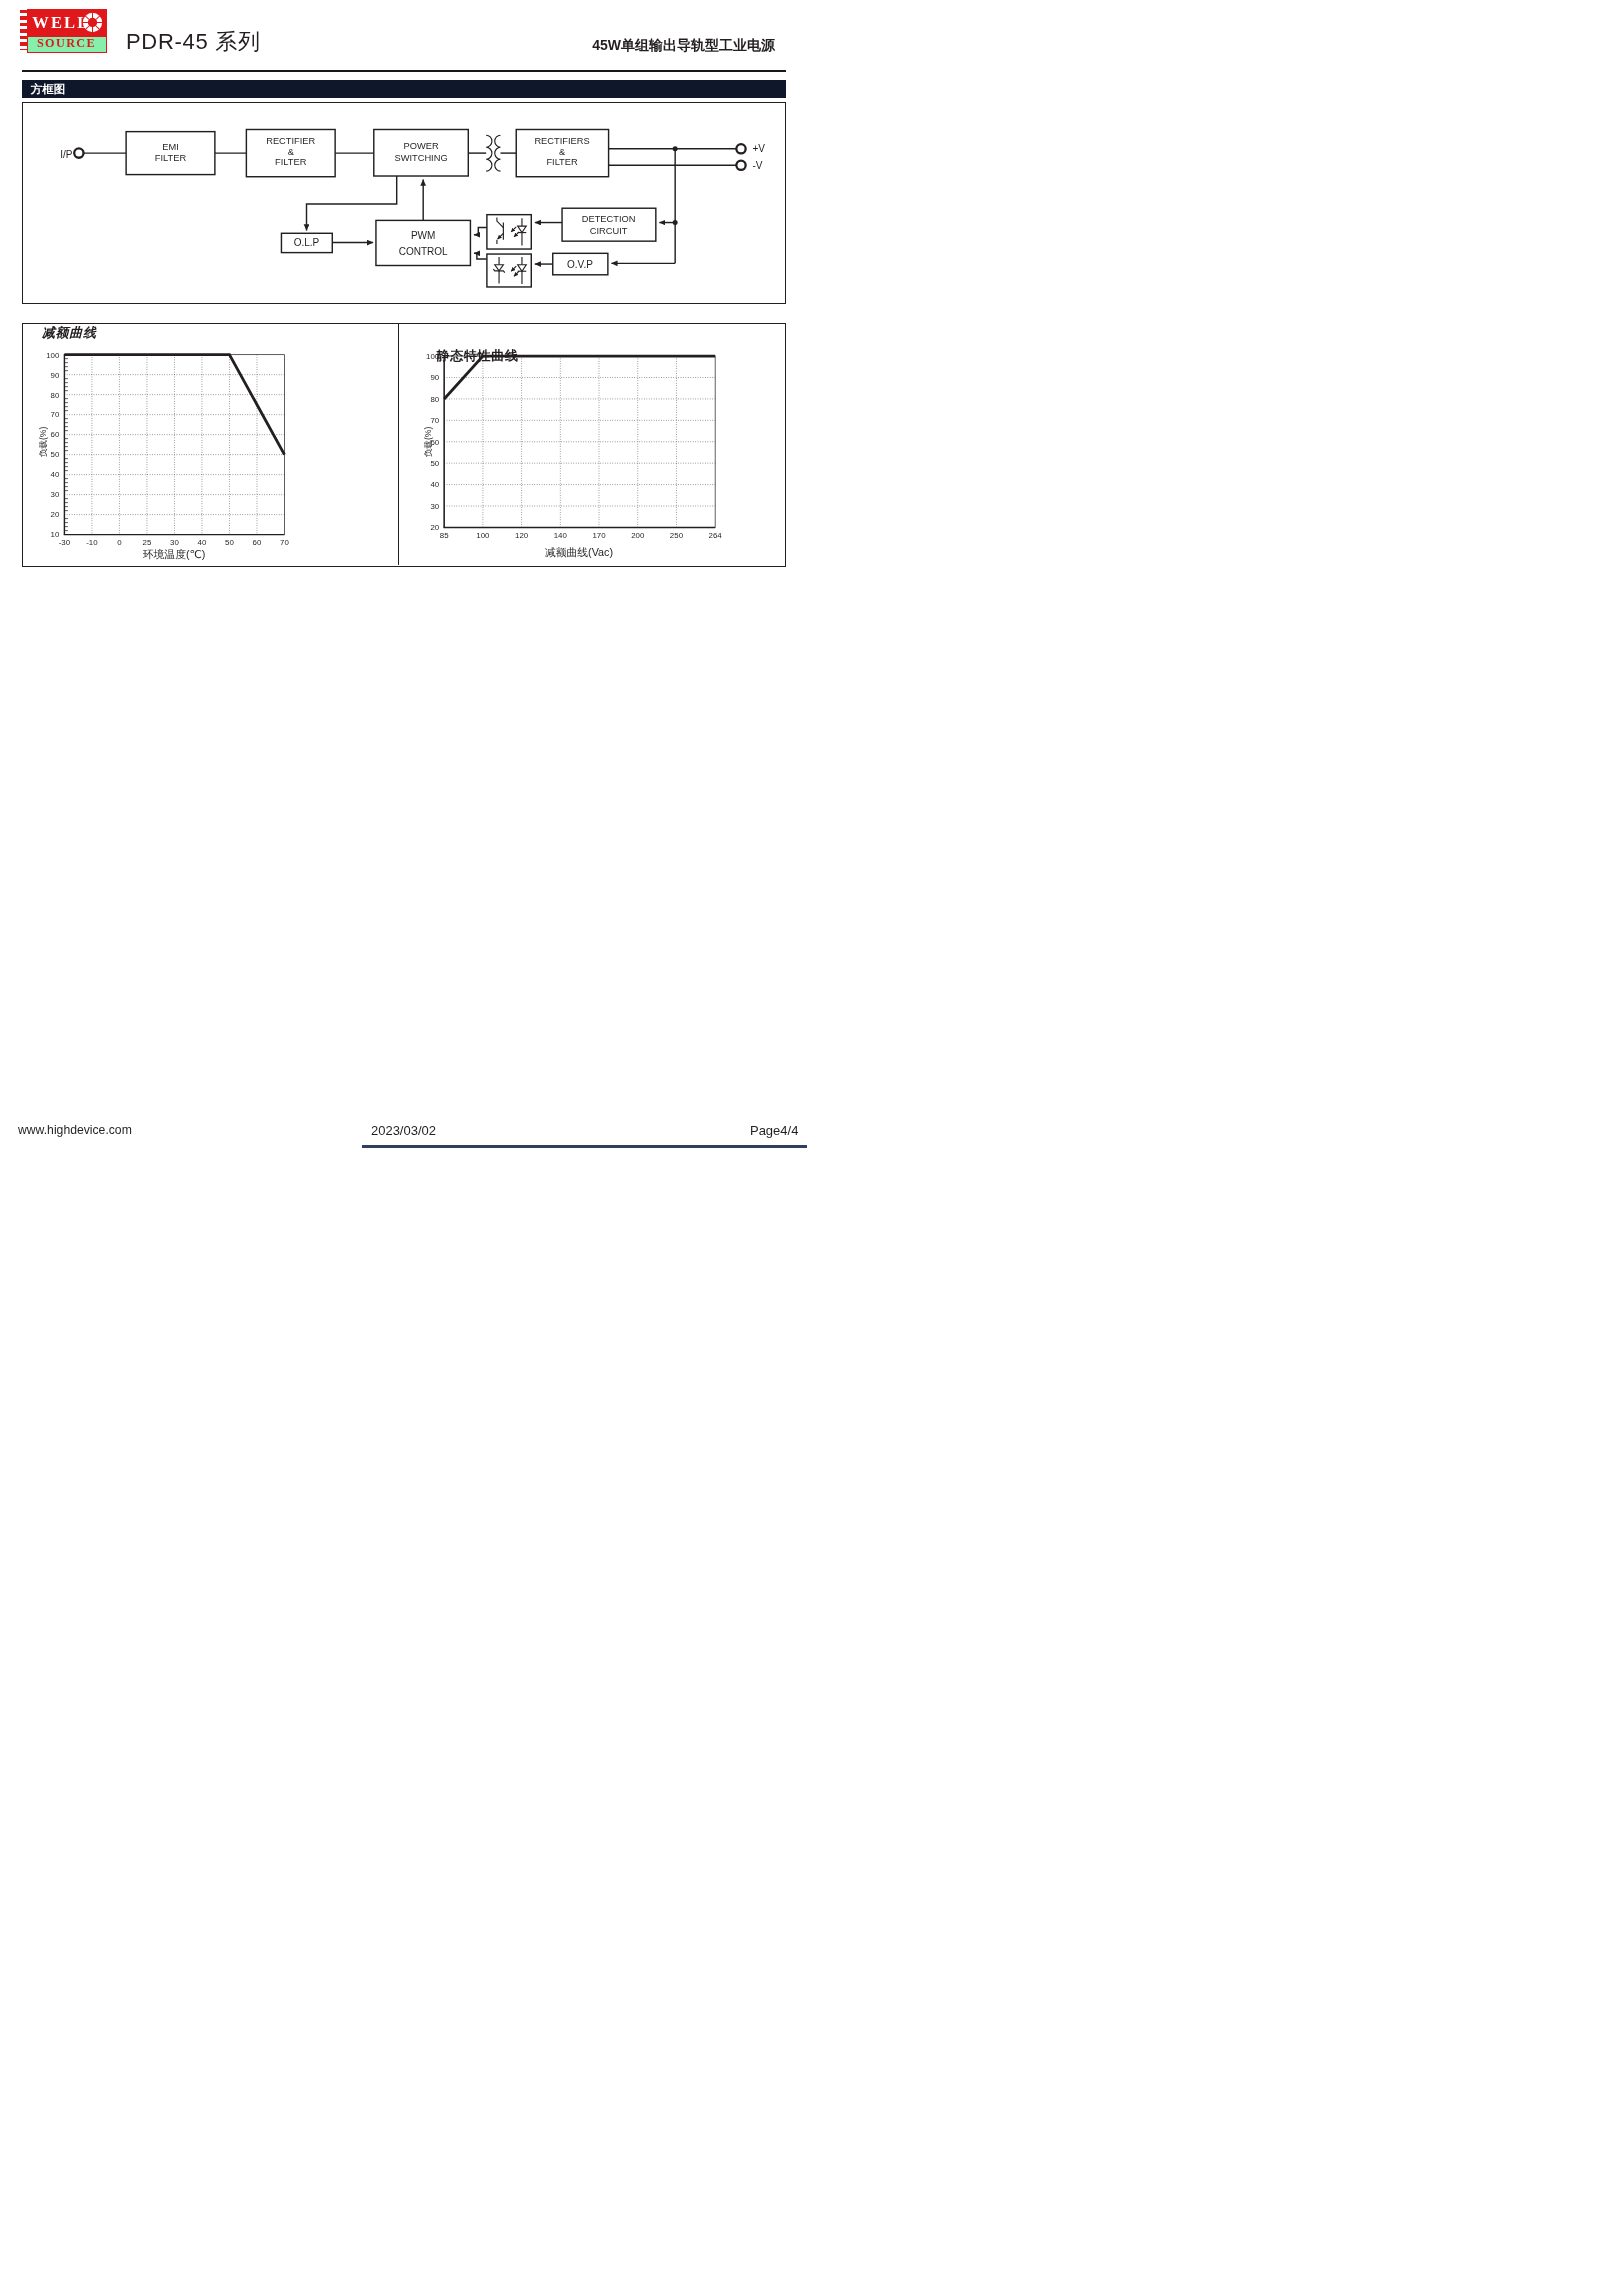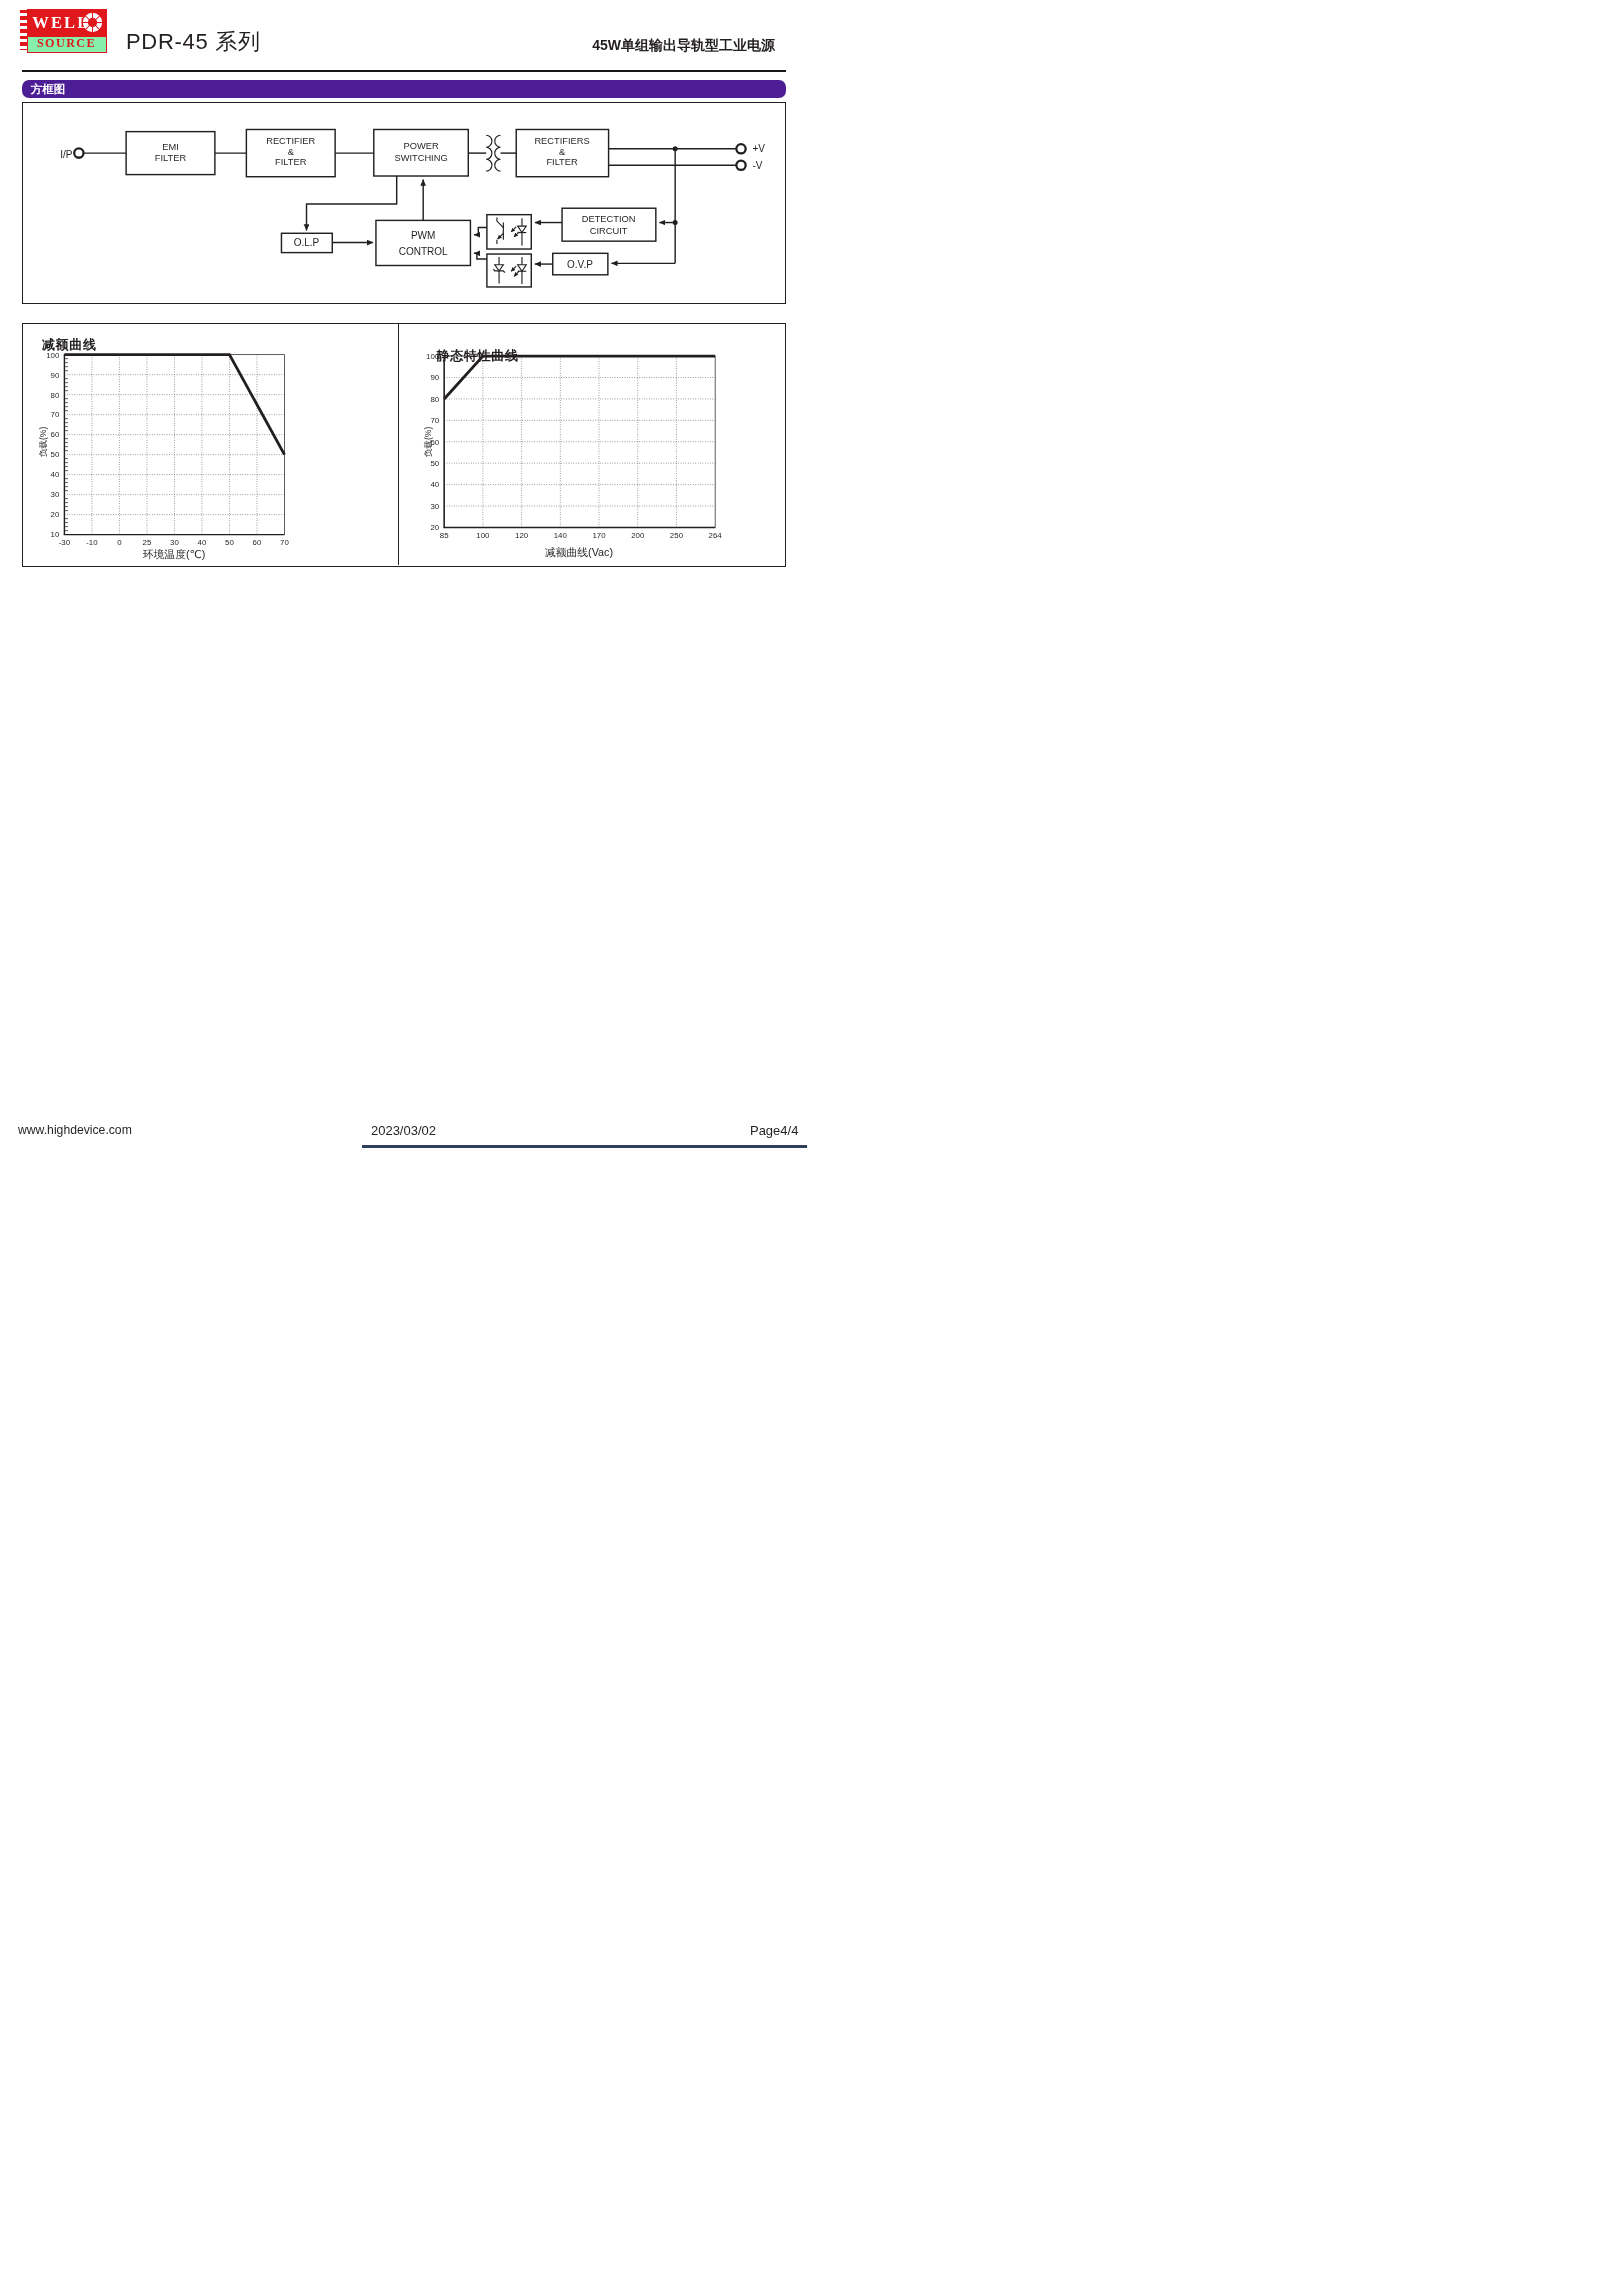--- a/index.html
+++ b/index.html
@@ -16,22 +16,22 @@
     font-weight:bold;font-size:16.5px;letter-spacing:2.2px;}
   #logo-emblem{right:2.2px;top:2.2px;}
   #logo-source{left:6.5px;top:29px;width:80px;height:16.5px;background:#86efac;border:1.4px solid #e0181c;
     box-sizing:border-box;text-align:center;color:#e0181c;font-family:"Liberation Serif",serif;
     font-weight:bold;font-size:12.2px;letter-spacing:1.4px;line-height:13.6px;}
   #doc-title{left:126px;top:27px;font-size:22px;font-weight:normal;letter-spacing:0.7px;}
   #doc-subtitle{right:32px;top:37px;font-size:14px;font-weight:bold;}
   #header-rule{left:21.5px;top:70px;width:764px;height:2.2px;background:#1a1718;}
 
   
-  #banner{left:21.5px;top:80px;width:764px;height:18px;background:#4c1d95;color:#ffffff;
-    font-size:11.5px;font-weight:bold;line-height:18px;padding-left:9.3px;box-sizing:border-box;border-radius:7px;}
+  #banner{left:21.5px;top:80px;width:764px;height:18px;background:#0f172a;color:#ffffff;
+    font-size:11.5px;font-weight:bold;line-height:18px;padding-left:9.3px;box-sizing:border-box;}
 
   
   #diagram-box{left:21.5px;top:102px;width:764px;height:202px;border:1.4px solid #231f20;box-sizing:border-box;}
   #diagram-svg{position:absolute;left:0;top:0;}
   #diagram-svg text{font-family:"Liberation Sans","DejaVu Sans",sans-serif;fill:#231f20;}
   .blk{fill:#ffffff;stroke:#231f20;stroke-width:2;}
   .wire{stroke:#231f20;stroke-width:2;fill:none;}
   .thin{stroke:#231f20;stroke-width:1.6;fill:none;}
   .lbl{font-size:13px;text-anchor:middle;}
   .lbl2{font-size:14px;text-anchor:middle;}
@@ -197,21 +197,21 @@
         </g>
         <polygon points="658,226 670,226 664,234.5" fill="#ffffff" stroke="#231f20" stroke-width="1.6"></polygon>
         <polygon points="690,226 702,226 696,235" fill="#ffffff" stroke="#231f20" stroke-width="1.6"></polygon>
       </g>
     </svg>
   </div>
 
   <div class="abs" id="charts-box">
     <div class="abs" id="charts-divider"></div>
 
-    <div class="chart-title" style="left:19.4px;top:12px;">减额曲线</div>
+    <div class="chart-title" style="left:19.4px;top:0;font-style:italic;">减额曲线</div>
     <svg class="chart" id="chart0" style="left:7.2px;top:7.2px;" width="362" height="233" viewBox="0 0 505 325">
         <line x1="86.375" y1="33" x2="86.375" y2="284" class="grid"></line>
         <line x1="124.75" y1="33" x2="124.75" y2="284" class="grid"></line>
         <line x1="163.125" y1="33" x2="163.125" y2="284" class="grid"></line>
         <line x1="201.5" y1="33" x2="201.5" y2="284" class="grid"></line>
         <line x1="239.875" y1="33" x2="239.875" y2="284" class="grid"></line>
         <line x1="278.25" y1="33" x2="278.25" y2="284" class="grid"></line>
         <line x1="316.625" y1="33" x2="316.625" y2="284" class="grid"></line>
         <line x1="48" y1="60.888888888888886" x2="355" y2="60.888888888888886" class="grid"></line>
         <line x1="48" y1="88.77777777777777" x2="355" y2="88.77777777777777" class="grid"></line>

